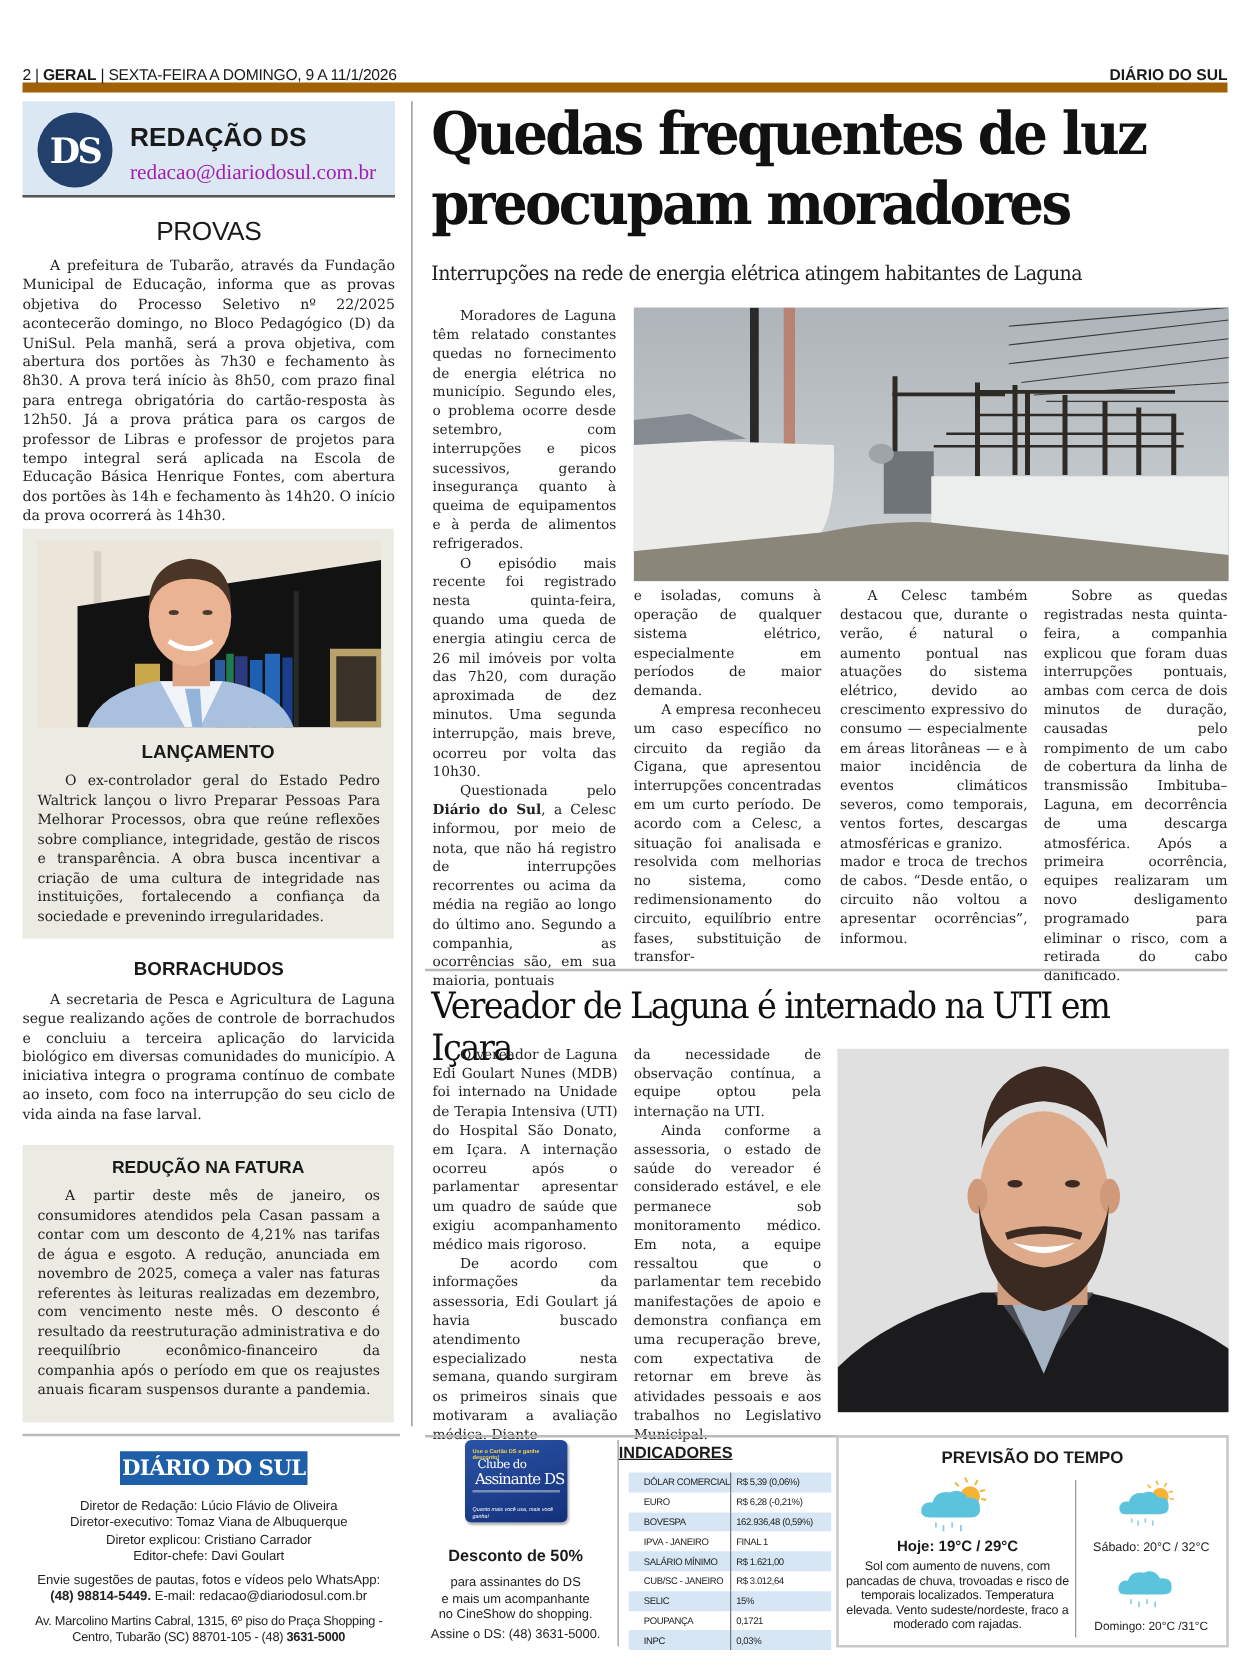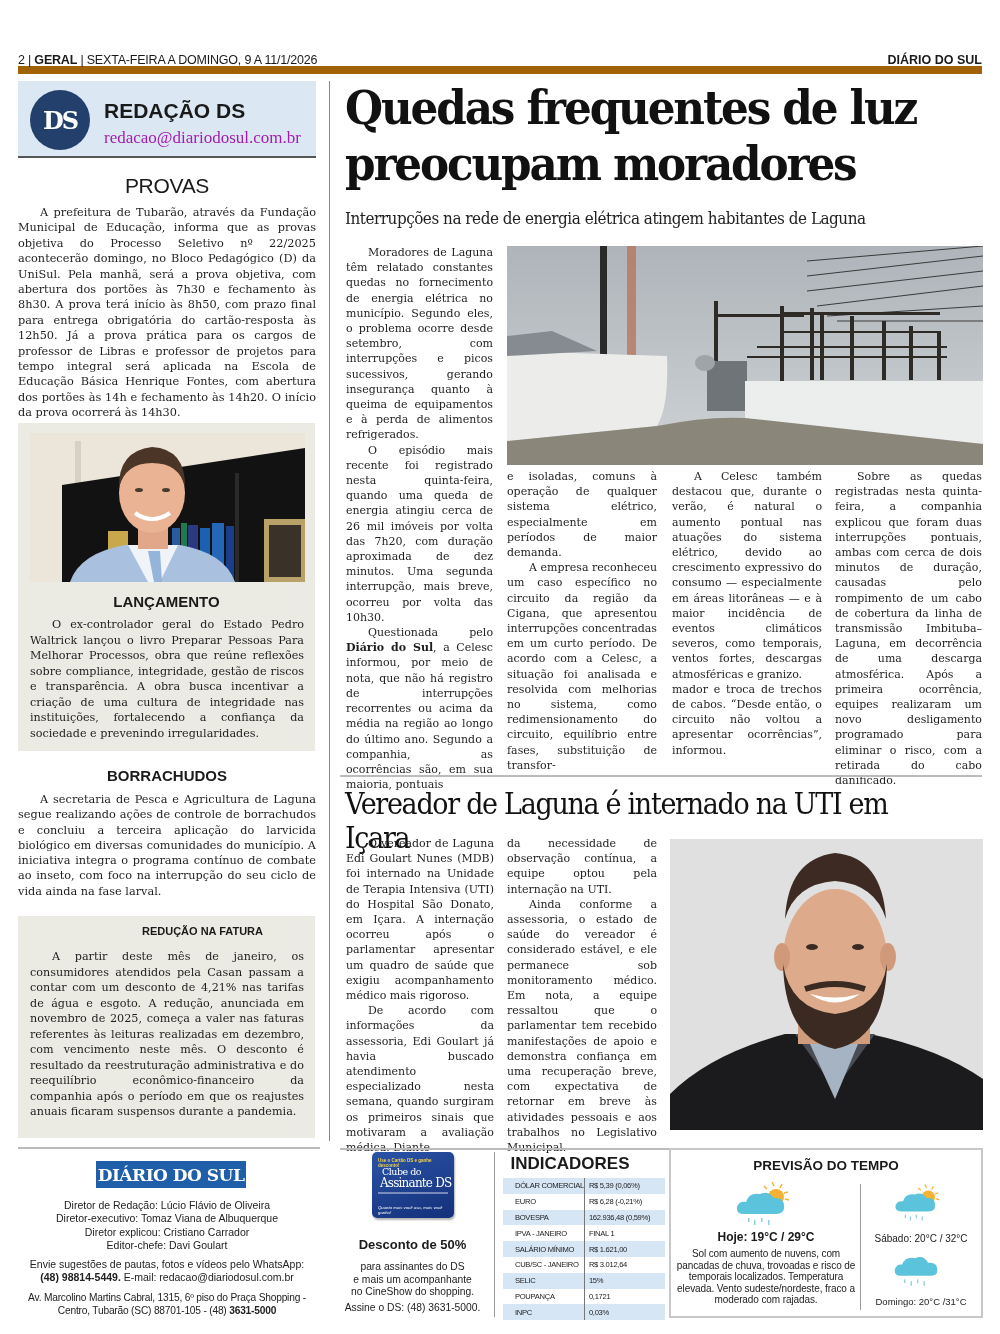--- a/index.html
+++ b/index.html
@@ -11,42 +11,42 @@
   #page-header { left: 18px; top: 30px; width: 964px; height: 24px; border-bottom: 8px solid #a16207; margin-top: 20px; }
   #page-header .left { position: absolute; left: 0; top: 3px; font-family: "Liberation Sans", sans-serif; font-size: 12.5px; letter-spacing: -0.2px; }
   #page-header .left b { font-weight: 700; }
   #page-header .right { position: absolute; right: 0; top: 3px; font-family: "Liberation Sans", sans-serif; font-size: 12.5px; font-weight: 700; }
 
   
   .vdivider { position: absolute; left: 329px; width: 1px; background: #888; }
 
   
   #redacao-box { left: 18px; top: 81px; width: 298px; height: 77px; background: #dbe8f4; border-bottom: 2px solid #555; }
-  #ds-logo { position: absolute; left: 12px; top: 9px; width: 60px; height: 60px; border-radius: 50%; background: #22406b; color: #fff; font-family: "DejaVu Serif", serif; font-size: 24px; font-weight: 700; display: flex; align-items: center; justify-content: center; letter-spacing: -2px; }
+  #ds-logo { position: absolute; left: 12px; top: 9px; width: 60px; height: 60px; border-radius: 50%; background: #22406b; color: #fff; font-family: "DejaVu Serif", serif; font-size: 28px; font-weight: 700; display: flex; align-items: center; justify-content: center; letter-spacing: -2px; }
   #redacao-title { position: absolute; left: 86px; top: 18px; font-family: "Liberation Sans", sans-serif; font-size: 21px; font-weight: 700; color: #1a1a1a; }
   #redacao-email { position: absolute; left: 86px; top: 47px; font-family: Liberation Serif, serif; font-size: 17px; color: #a21caf; }
 
   .section-title { position: absolute; text-align: center; font-family: "Liberation Sans", sans-serif; font-weight: 700; color: #1a1a1a; }
   .body-text { position: absolute; font-family: "DejaVu Serif", serif; font-size: 11.1px; line-height: 15.2px; text-align: justify; hyphens: auto; color: #1e1e1e; }
   .body-text p { text-indent: 22px; }
 
   #provas-title { left: 18px; top: 174px; width: 298px; font-size: 21px; font-weight: 400; letter-spacing: -0.3px; }
   #provas-text { left: 18px; top: 205px; width: 298px; font-size: 11.3px; line-height: 15.4px; }
 
   
   #lancamento-box { left: 18px; top: 423px; width: 297px; height: 328px; background: #ecebe3; }
   #photo-waltrick { position: absolute; left: 12px; top: 10px; width: 275px; height: 149px; overflow: hidden; background: #e8e3d8; }
   #lancamento-title { left: 18px; top: 593px; width: 297px; font-size: 15px; }
   #lancamento-text { left: 30px; top: 617px; width: 274px; font-size: 11.2px; line-height: 15.5px; }
 
   #borrachudos-title { left: 18px; top: 767px; width: 298px; font-size: 15px; }
   #borrachudos-text { left: 18px; top: 792px; width: 298px; font-size: 11.3px; line-height: 15.3px; }
 
   #fatura-box { left: 18px; top: 916px; width: 297px; height: 222px; background: #ecebe3; }
-  #fatura-title { left: 18px; top: 925px; width: 297px; font-size: 11px; margin-left: 36px; }
+  #fatura-title { left: 18px; top: 925px; width: 297px; font-size: 14px; }
   #fatura-text { left: 30px; top: 949px; width: 274px; font-size: 11.2px; line-height: 15.5px; }
 
   
   .hr-gray { position: absolute; height: 2px; background: #bbb; }
   #ds-masthead { left: 96px; top: 1161px; width: 150px; height: 27px; background: #1f5ea8; color: #fff; font-family: "DejaVu Serif", serif; font-weight: 700; font-size: 17px; display: flex; align-items: center; justify-content: center; letter-spacing: -0.5px; }
   #staff { left: 18px; top: 1199px; width: 298px; text-align: center; font-family: "Liberation Sans", sans-serif; font-size: 10.5px; line-height: 13.3px; color: #222; }
   #contact { left: 18px; top: 1258px; width: 298px; text-align: center; font-family: "Liberation Sans", sans-serif; font-size: 10.5px; line-height: 13.3px; color: #222; }
   #address { left: 18px; top: 1291px; width: 298px; text-align: center; font-family: "Liberation Sans", sans-serif; font-size: 10.2px; line-height: 13.3px; color: #222; letter-spacing: -0.2px; }
 
   
@@ -78,21 +78,21 @@
   #clube-card .name2 { position: absolute; left: 8px; top: 24px; font-family: "DejaVu Serif", serif; font-size: 12px; letter-spacing: -0.8px; }
   #clube-card .fine { position: absolute; left: 6px; top: 40px; width: 70px; height: 2px; background: rgba(255,255,255,0.4); }
   #clube-card .slogan { position: absolute; left: 6px; top: 53px; font-size: 4.3px; font-family: "Liberation Sans", sans-serif; font-style: italic; }
   #clube-title { left: 340px; top: 1237px; width: 145px; text-align: center; font-family: "Liberation Sans", sans-serif; font-size: 13px; font-weight: 700; }
   #clube-text { left: 340px; top: 1261px; width: 145px; text-align: center; font-family: "Liberation Sans", sans-serif; font-size: 10.3px; line-height: 12.5px; color: #222; }
   #clube-phone { left: 340px; top: 1302px; width: 145px; text-align: center; font-family: "Liberation Sans", sans-serif; font-size: 10.3px; color: #222; }
 
   .vline-ind { position: absolute; left: 494px; top: 1152px; width: 1px; height: 165px; background: #999; }
 
   
-  #ind-title { left: 495px; top: 1154px; width: 150px; text-align: center; font-family: "Liberation Sans", sans-serif; font-size: 17px; font-weight: 700; }
+  #ind-title { left: 495px; top: 1154px; width: 150px; font-family: "Liberation Sans", sans-serif; font-size: 13px; font-weight: 700; text-decoration: underline; }
   #ind-table { left: 503px; top: 1178px; width: 162px; border-collapse: collapse; font-family: "Liberation Sans", sans-serif; font-size: 7.6px; letter-spacing: -0.3px; }
   #ind-table td { height: 15.8px; padding: 0 0 0 4px; color: #222; white-space: nowrap; }
   #ind-table td.k { width: 74px; border-right: 1px solid #777; padding-left: 12px; }
   #ind-table tr:nth-child(odd) td { background: #d7e6f5; }
 
   
   #weather-box { left: 669px; top: 1148px; width: 314px; height: 170px; border: 2px solid #c8c8c8; }
   #weather-title { left: 669px; top: 1158px; width: 314px; text-align: center; font-family: "Liberation Sans", sans-serif; font-size: 13.5px; font-weight: 700; }
   .wx-sep { position: absolute; left: 860px; top: 1184px; width: 1px; height: 126px; background: #999; }
   #wx-today-temp { left: 676px; top: 1230px; width: 180px; text-align: center; font-family: "Liberation Sans", sans-serif; font-size: 12px; font-weight: 700; }

